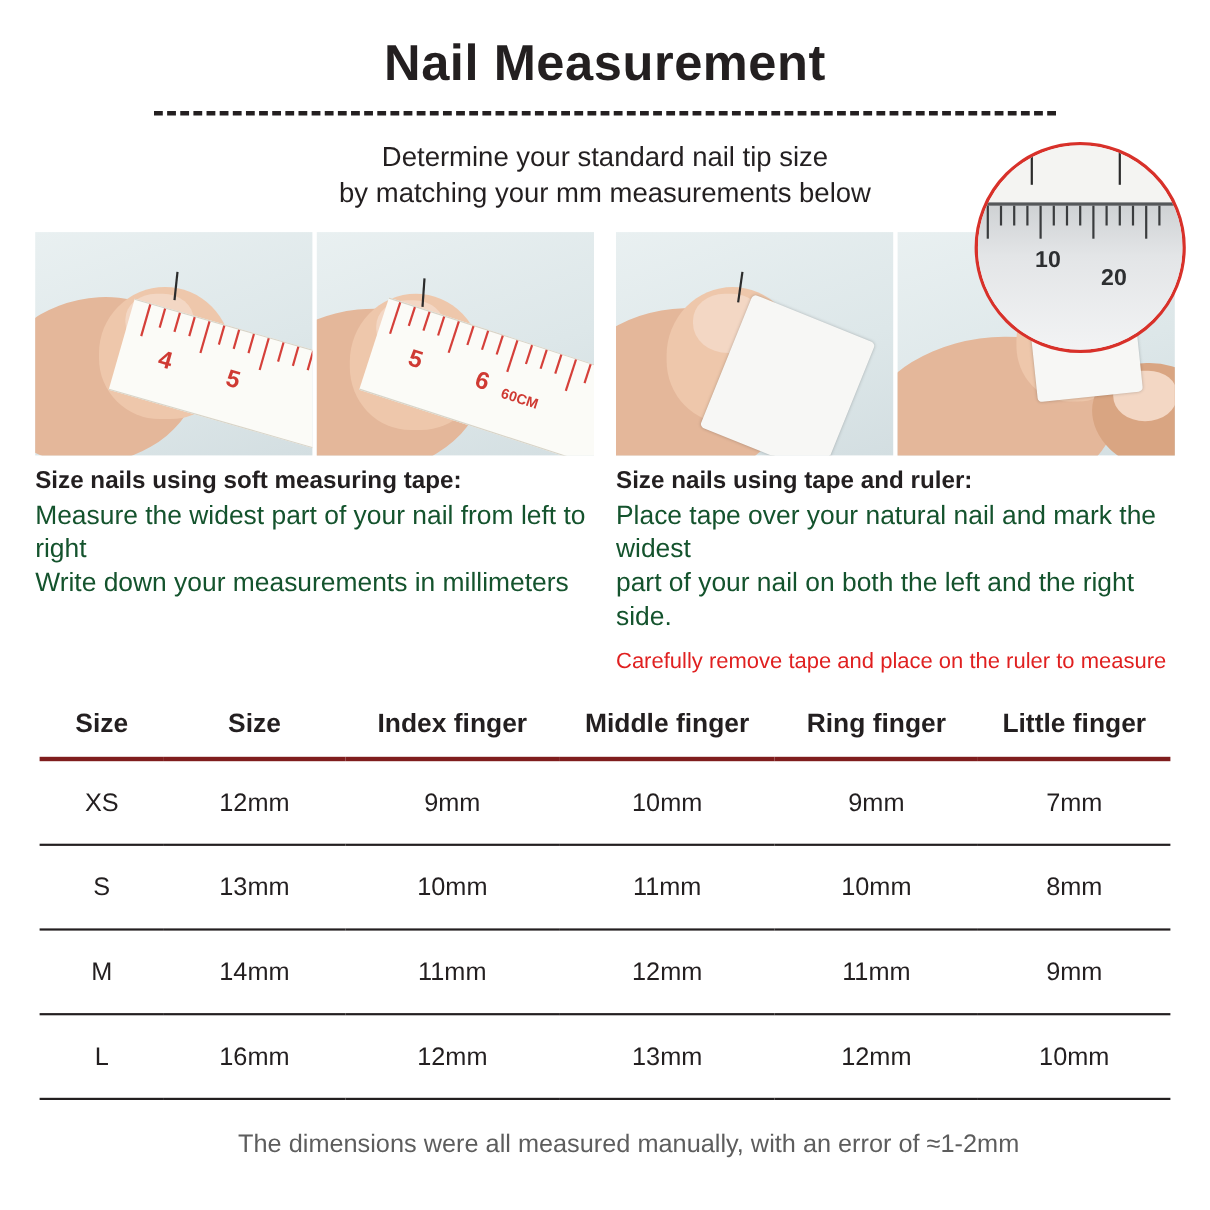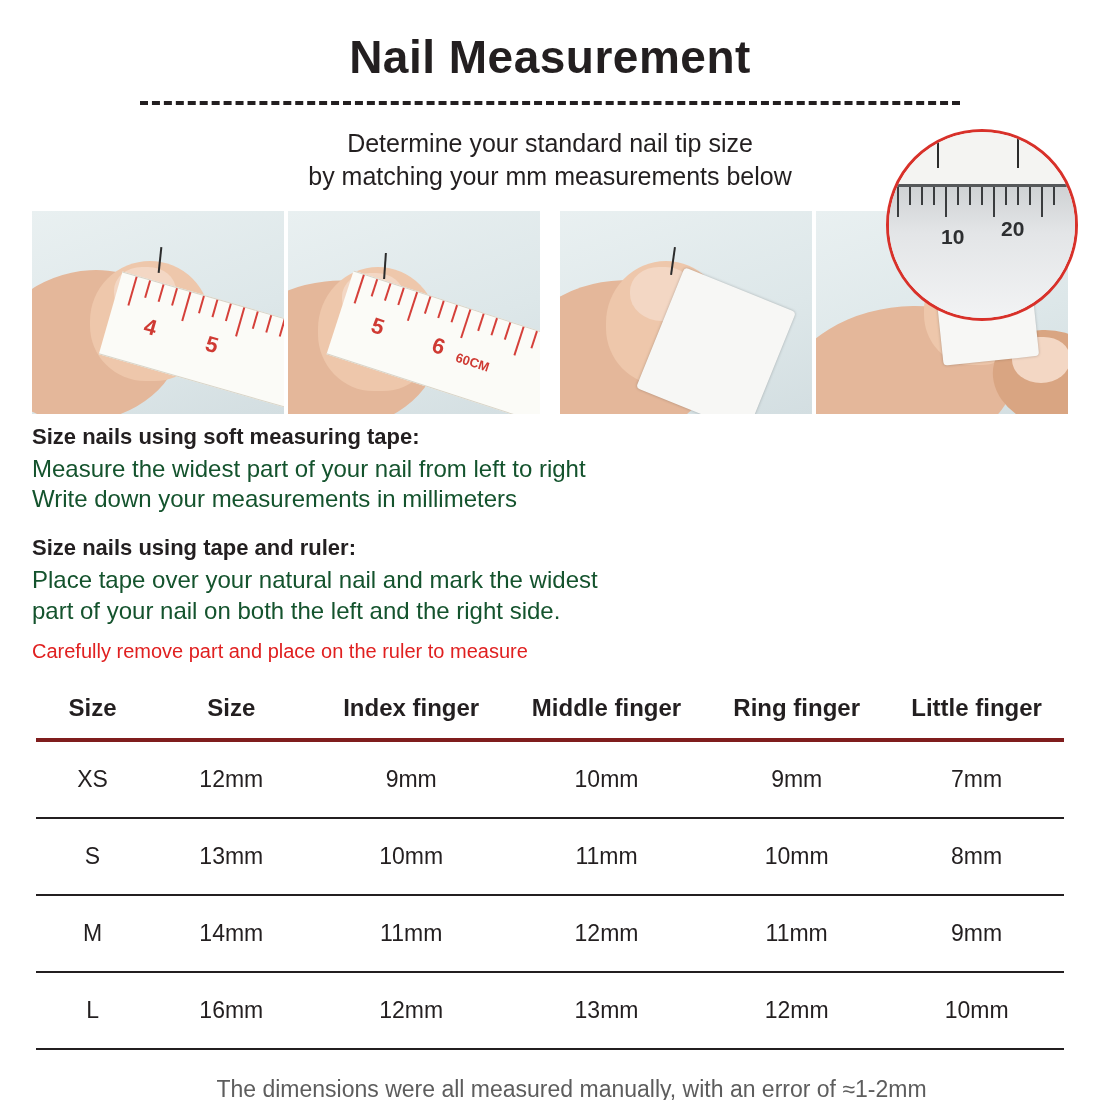--- a/index.html
+++ b/index.html
@@ -150,21 +150,20 @@
     left: 0; right: 0; top: 0;
     height: 52px;
     background: #f4f4f2;
   }
 
   
   .captions {
     display: flex;
     gap: 20px;
     padding: 10px 32px 0 32px;
-    flex-direction: column;
   }
   .cap-col { flex: 1; }
   .cap-title {
     font-size: 22px;
     font-weight: bold;
     color: #231f20;
     margin-bottom: 4px;
   }
   .cap-line {
     font-size: 24px;
@@ -323,37 +322,37 @@
           <div class="mag-tick" style="left:68px; height:18px;"></div>
           <div class="mag-tick" style="left:80px; height:18px;"></div>
           <div class="mag-tick" style="left:92px; height:18px;"></div>
           <div class="mag-tick" style="left:104px; height:30px;"></div>
           <div class="mag-tick" style="left:116px; height:18px;"></div>
           <div class="mag-tick" style="left:128px; height:18px;"></div>
           <div class="mag-tick" style="left:140px; height:18px;"></div>
           <div class="mag-tick" style="left:152px; height:30px;"></div>
           <div class="mag-tick" style="left:164px; height:18px;"></div>
           <div class="mag-num" style="left:52px; top:38px;">10</div>
-          <div class="mag-num" style="left:112px; top:30px;">20</div>
+          <div class="mag-num" style="left:112px; top:54px;">20</div>
         </div>
       </div>
     </div>
   </div>
 
   <div class="captions">
     <div class="cap-col">
       <div class="cap-title">Size nails using soft measuring tape:</div>
       <div class="cap-line">Measure the widest part of your nail from left to right</div>
       <div class="cap-line">Write down your measurements in millimeters</div>
     </div>
     <div class="cap-col">
       <div class="cap-title">Size nails using tape and ruler:</div>
       <div class="cap-line">Place tape over your natural nail and mark the widest</div>
       <div class="cap-line">part of your nail on both the left and the right side.</div>
-      <div class="cap-red">Carefully remove part and place on the ruler to measure</div>
+      <div class="cap-red">Carefully remove tape and place on the ruler to measure</div>
     </div>
   </div>
 
   <div class="table-wrap">
     <table>
       <thead>
         <tr>
           <th class="col-size">Size</th>
           <th class="col-thumb">Size</th>
           <th class="col-index">Index finger</th>

